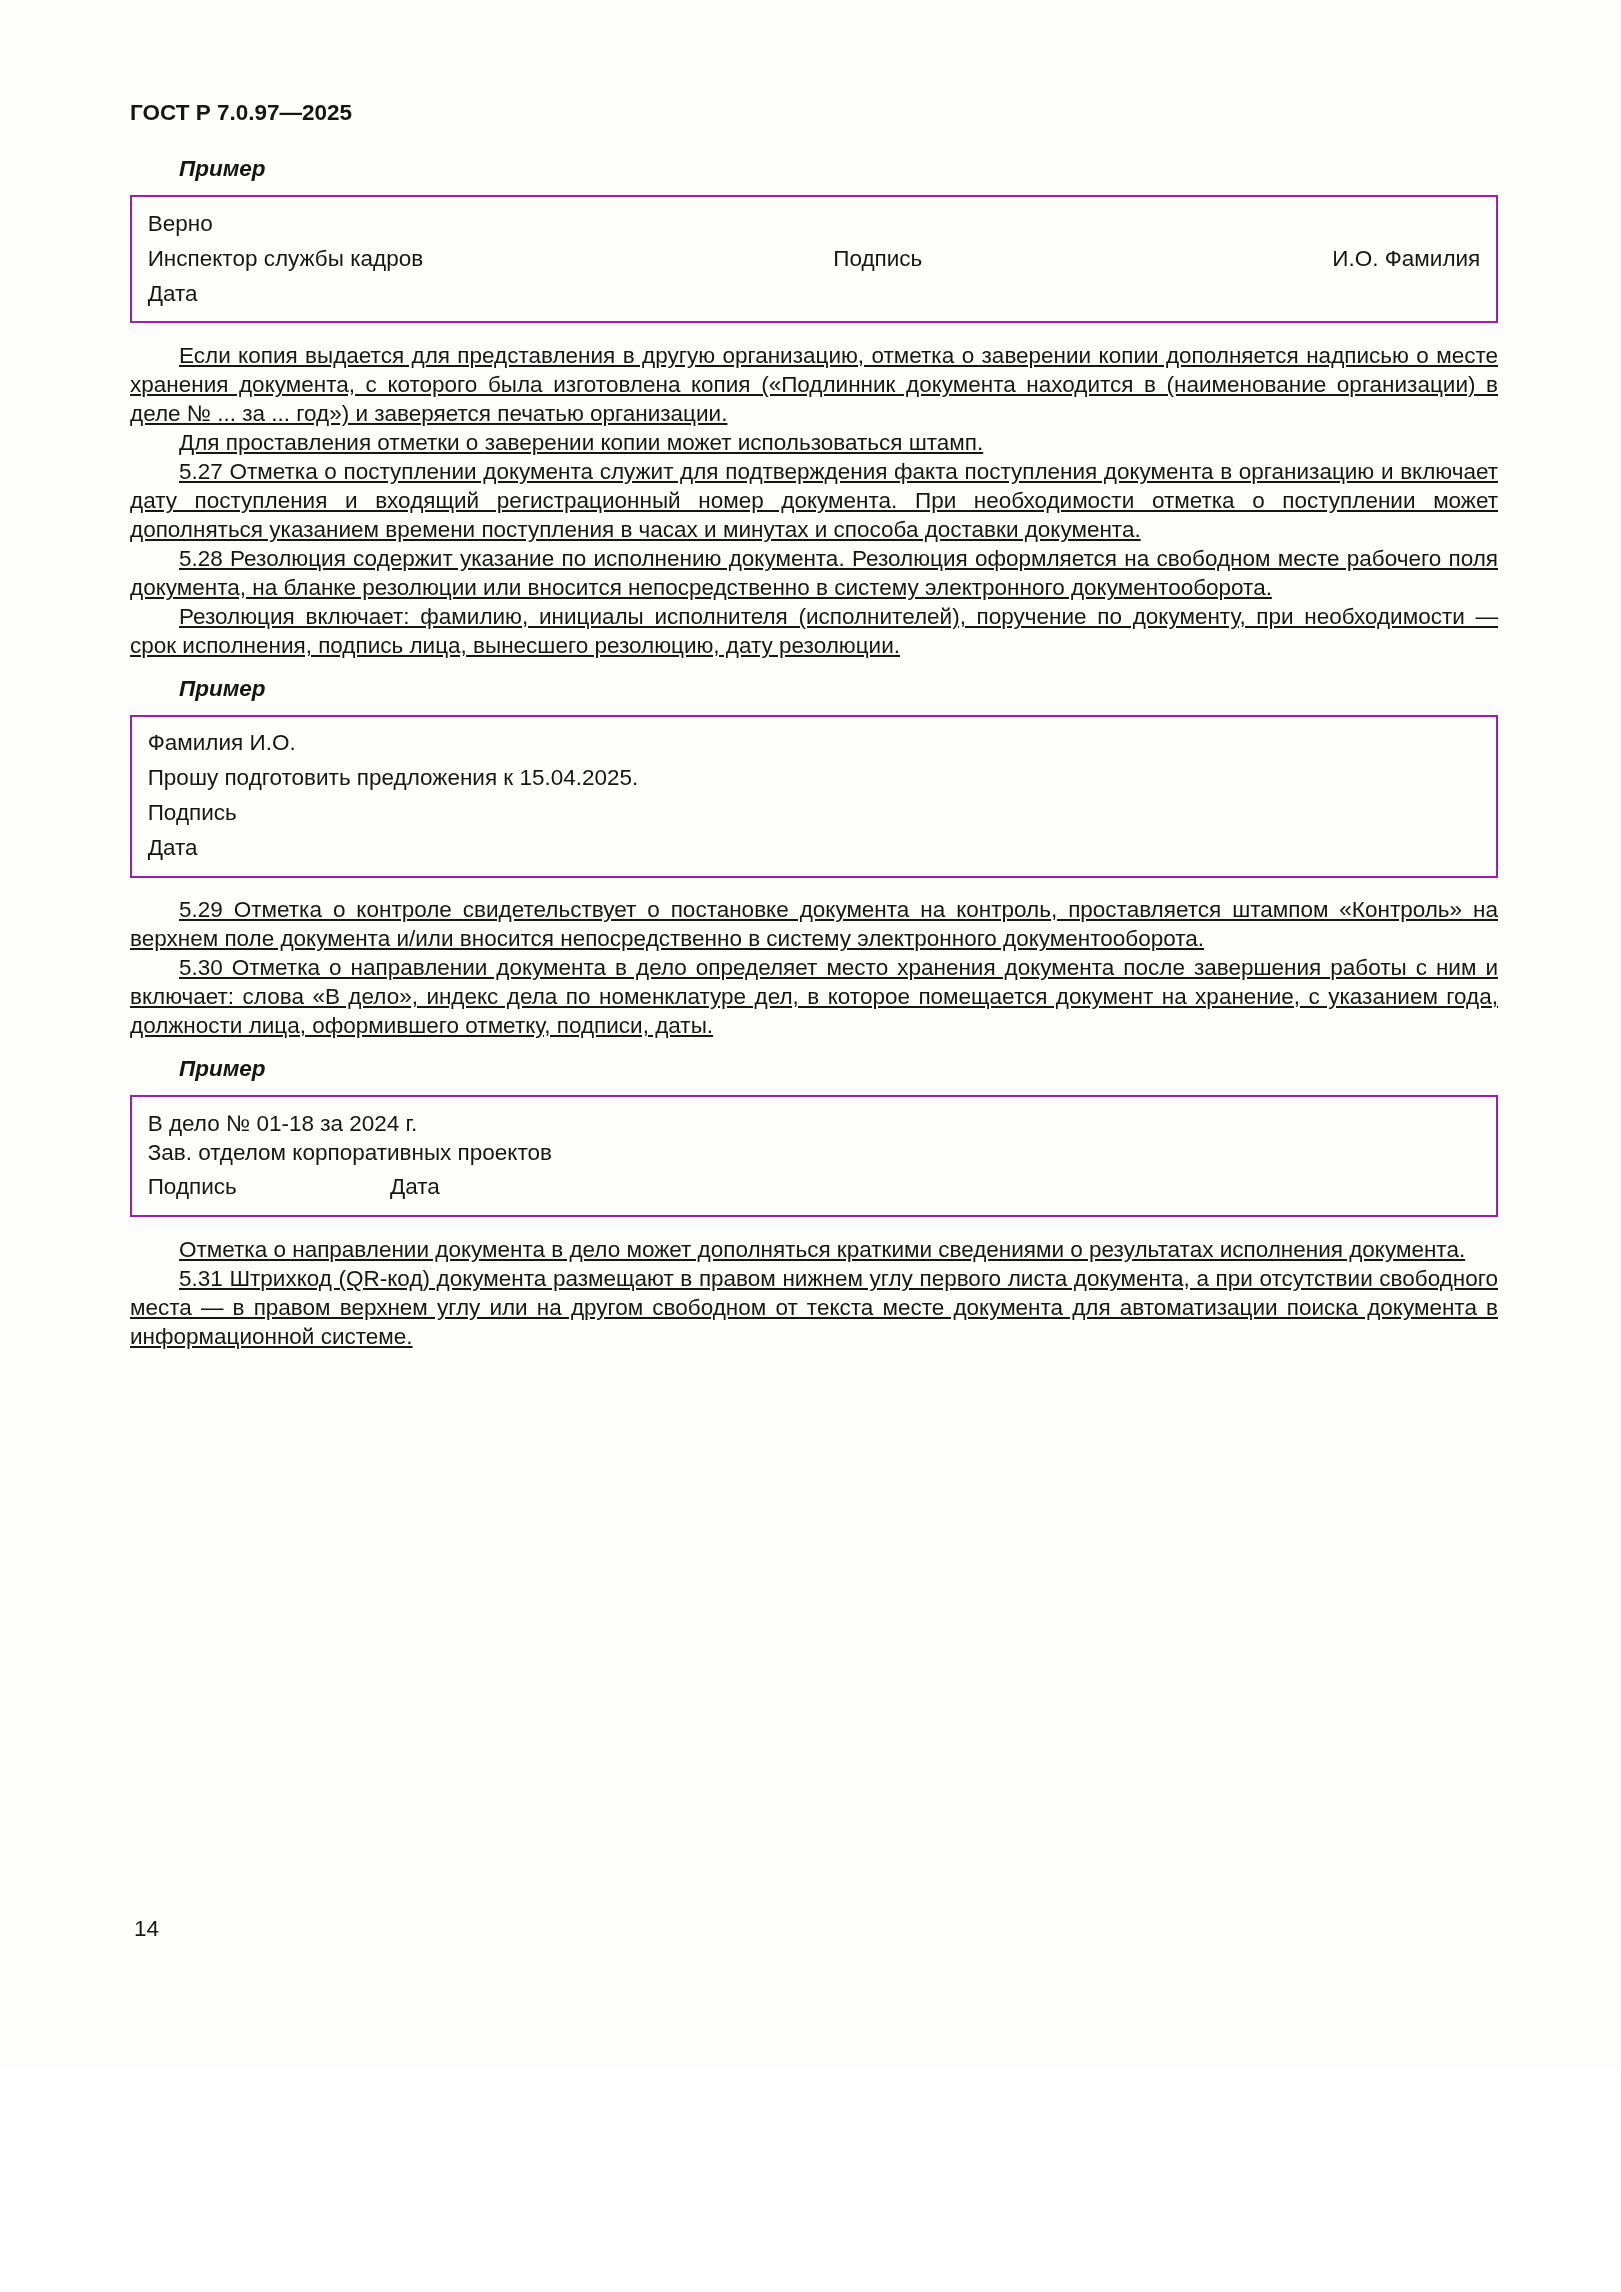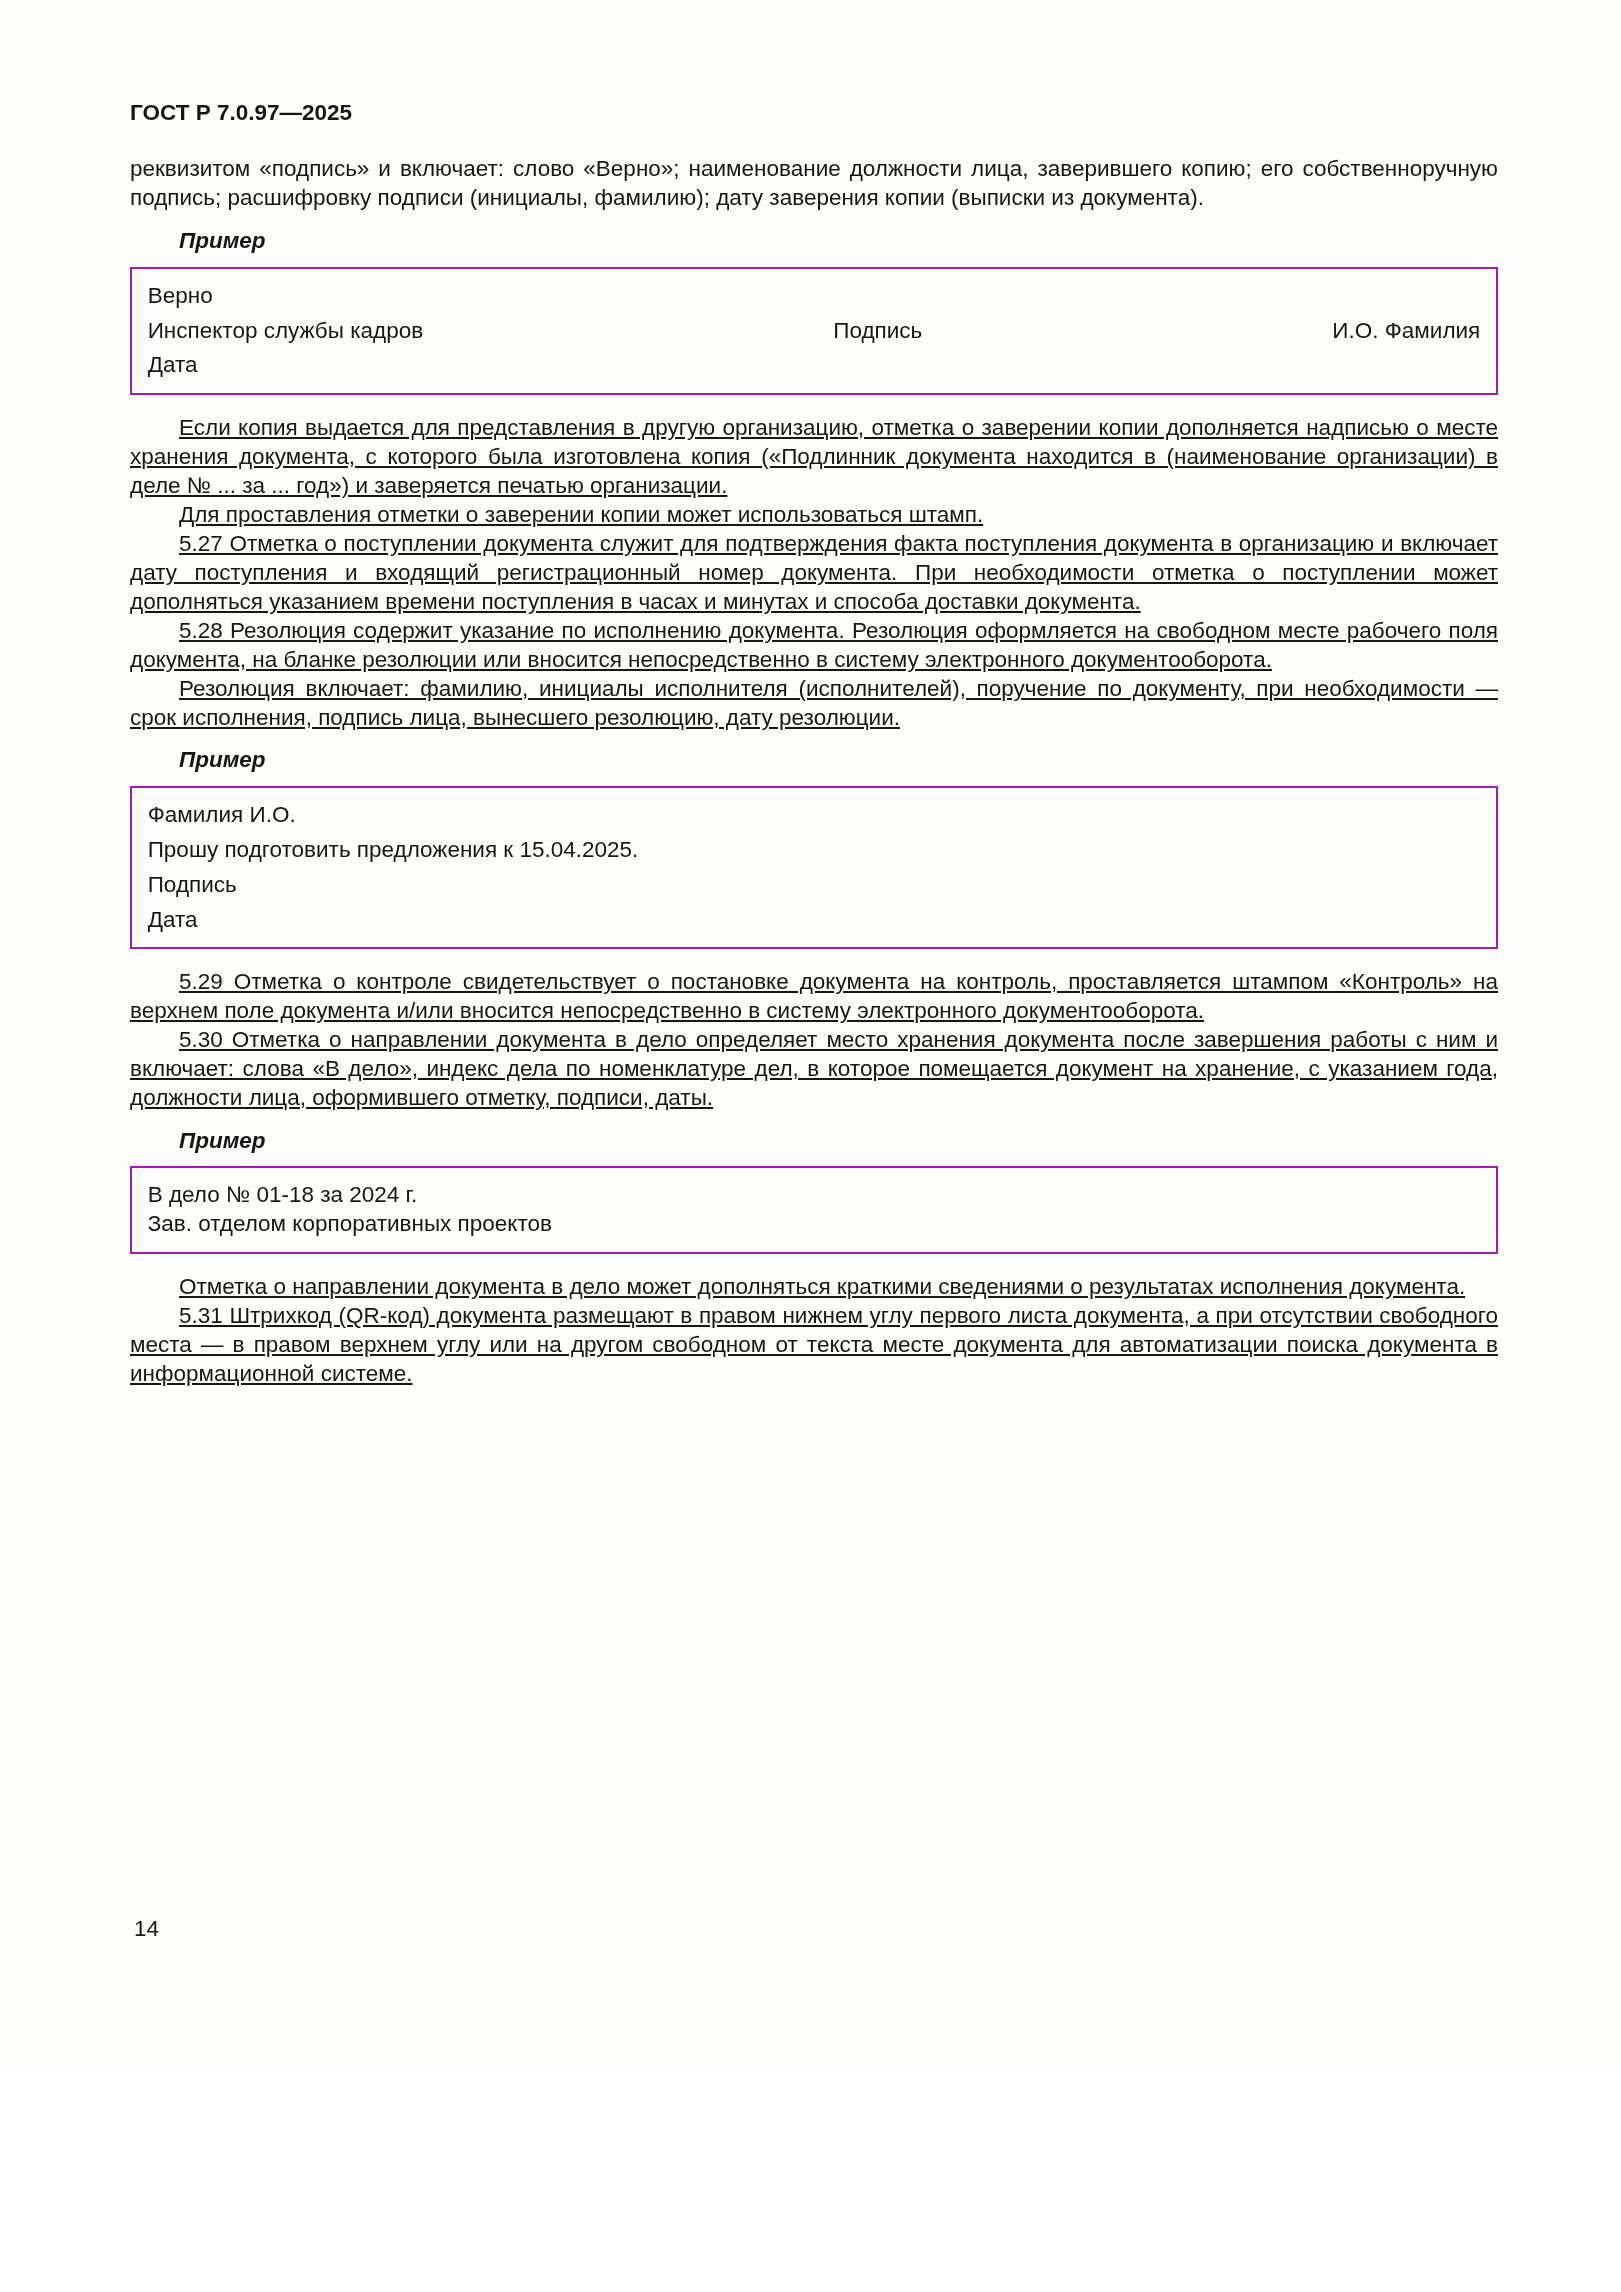--- a/index.html
+++ b/index.html
@@ -61,21 +61,20 @@
     font-size: 22.5px;
   }
 </style>
 </head>
 <body>
 
 <div class="page">
 
   <div class="doc-header">ГОСТ Р 7.0.97—2025</div>
 
-  <p class="body">реквизитом «подпись» и включает: слово «Верно»; наименование должности лица, заверившего копию; его собственноручную подпись; расшифровку подписи (инициалы, фамилию); дату заверения копии (выписки из документа).</p>
 
   <div class="example-label">Пример</div>
 
   <div class="example-box">
     <div class="box-line">Верно</div>
     <div class="box-line box-row">
       <span>Инспектор службы кадров</span>
       <span>Подпись</span>
       <span>И.О. Фамилия</span>
     </div>
@@ -98,20 +97,24 @@
   </div>
 
   <p class="body indent">5.29 Отметка о контроле свидетельствует о постановке документа на контроль, проставляется штампом «Контроль» на верхнем поле документа и/или вносится непосредственно в систему электронного документооборота.</p>
   <p class="body indent">5.30 Отметка о направлении документа в дело определяет место хранения документа после завершения работы с ним и включает: слова «В дело», индекс дела по номенклатуре дел, в которое помещается документ на хранение, с указанием года, должности лица, оформившего отметку, подписи, даты.</p>
 
   <div class="example-label">Пример</div>
 
   <div class="example-box">
     <div class="box-line">В дело № 01-18 за 2024 г.</div>
     <div class="box-line tight">Зав. отделом корпоративных проектов</div>
+    <div class="box-line sig-row">
+      <span>Подпись</span>
+      <span class="date-offset">Дата</span>
+    </div>
   </div>
 
   <p class="body indent">Отметка о направлении документа в дело может дополняться краткими сведениями о результатах исполнения документа.</p>
   <p class="body indent">5.31 Штрихкод (QR-код) документа размещают в правом нижнем углу первого листа документа, а при отсутствии свободного места — в правом верхнем углу или на другом свободном от текста месте документа для автоматизации поиска документа в информационной системе.</p>
 
   <div class="footer-num">14</div>
 
 </div>
 
 

